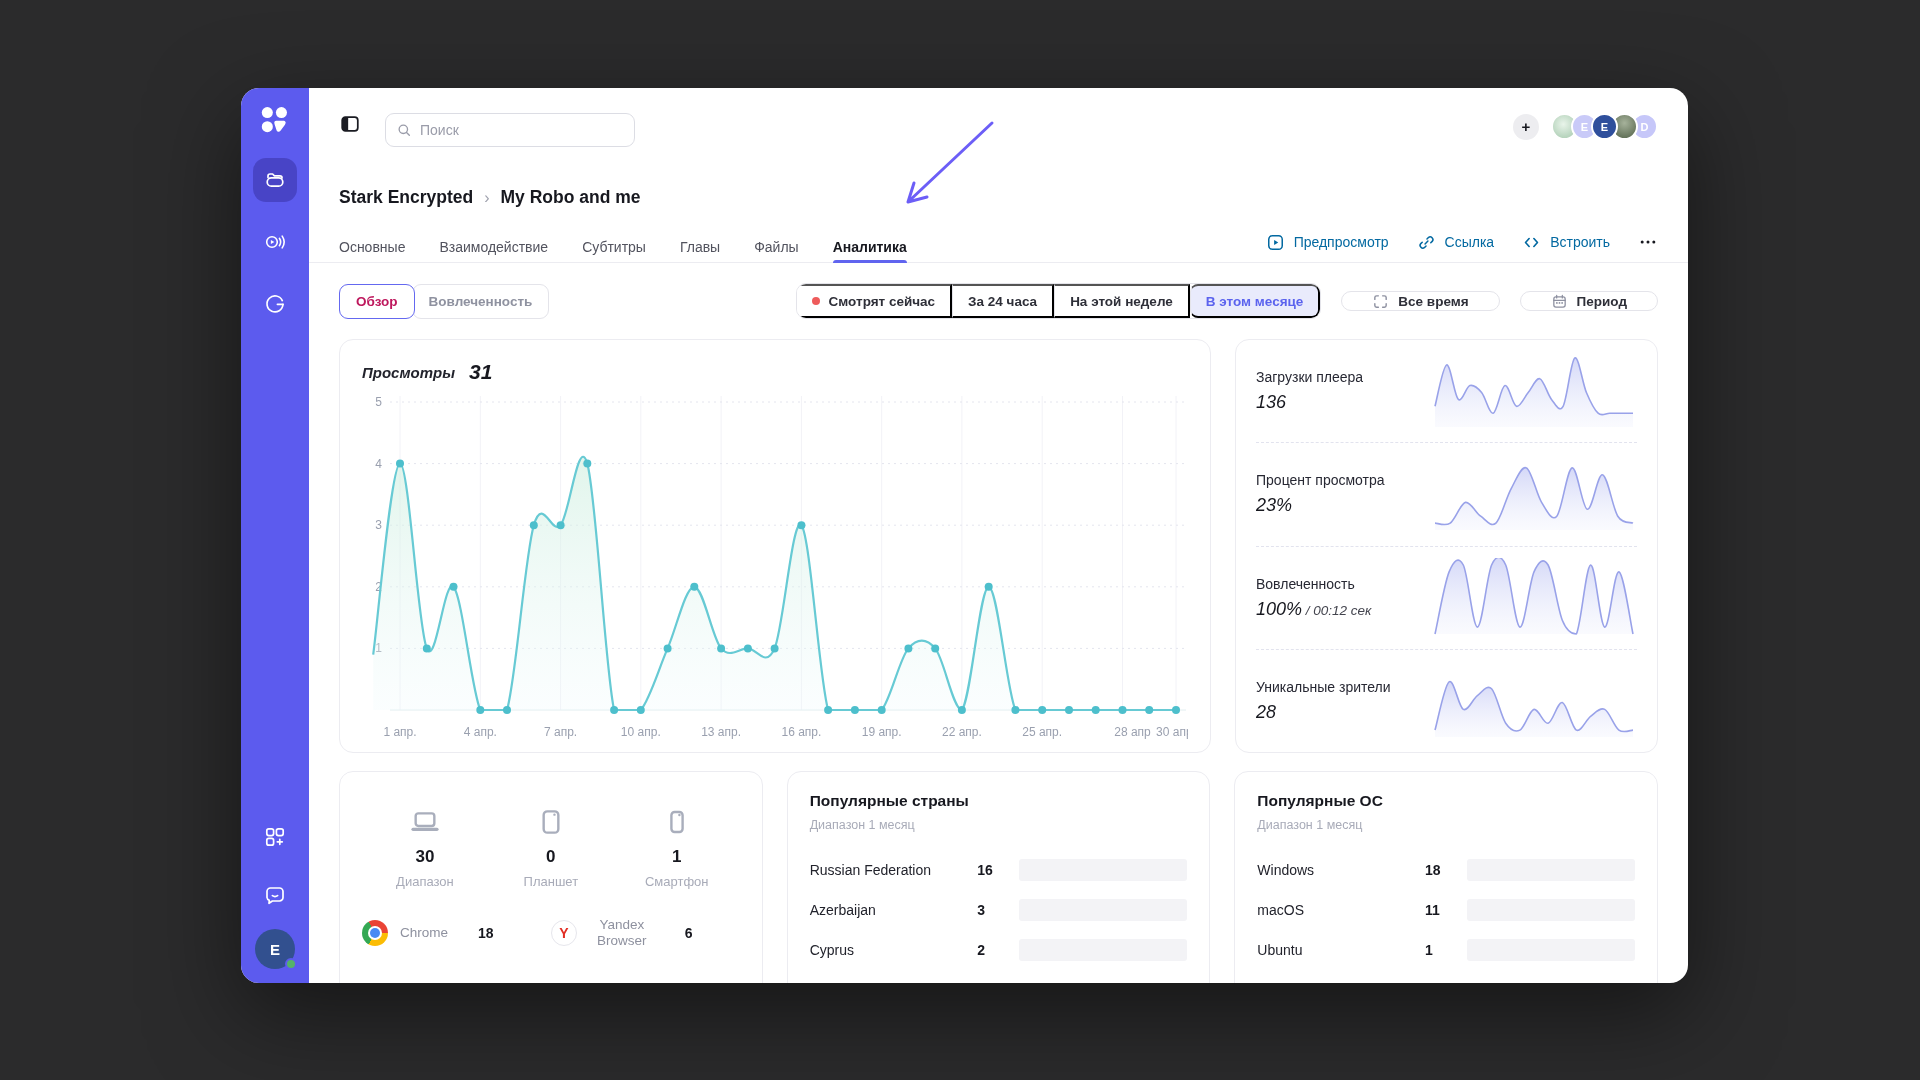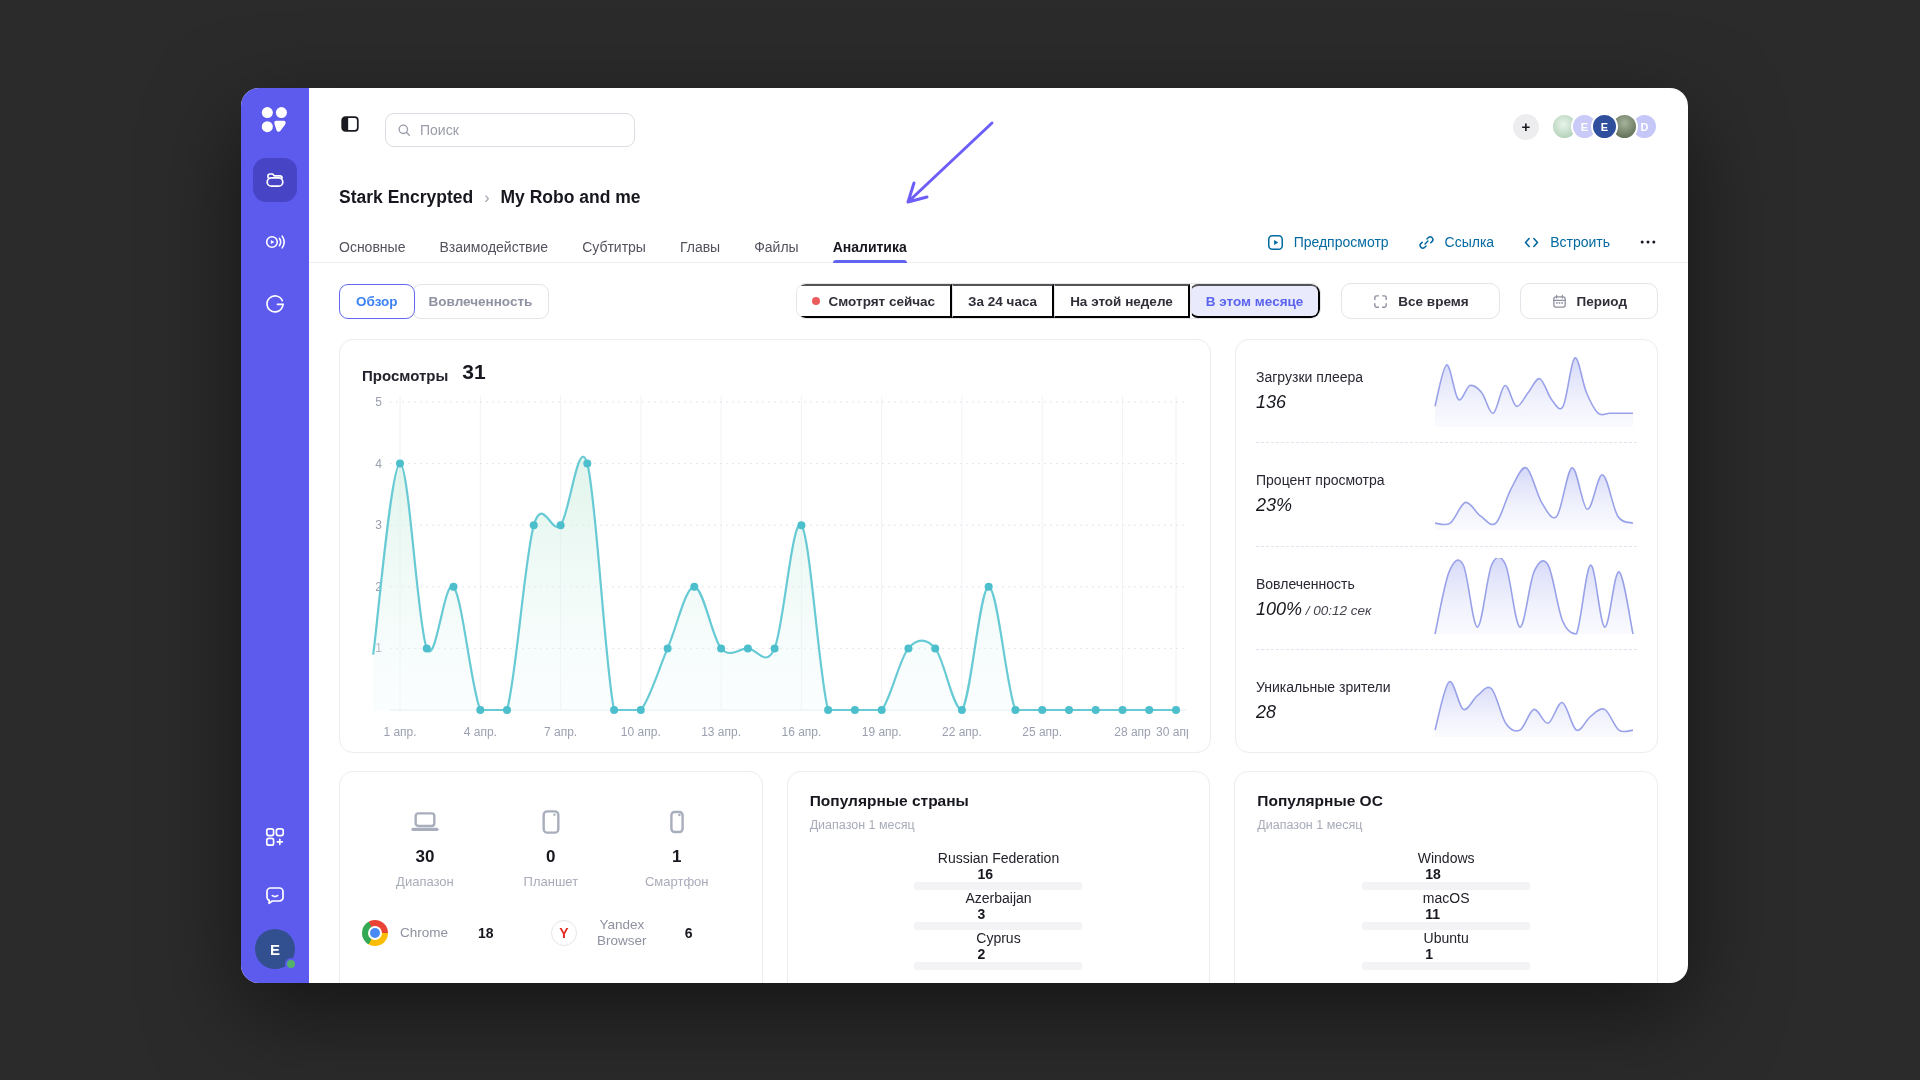--- a/index.html
+++ b/index.html
@@ -84,38 +84,38 @@
   .act-btn svg { width:19px; height:19px; }
   .more-btn { background:none; border:none; cursor:pointer; color:#17181f; display:flex; }
   .more-btn svg { width:20px; height:20px; }
   
   .filterbar { padding:0 30px; margin-top:20px; display:flex; align-items:center; }
   .toggle-group { display:flex; }
   .tg-btn {
     height:35px; padding:0 16px; border-radius:9px; background:#fff; font-size:13.5px; font-weight:600;
     display:flex; align-items:center; cursor:pointer; font-family:inherit;
   }
-  .tg-btn.on  { border:1.5px solid #6468f0; color:#3b82f6; z-index:2; }
+  .tg-btn.on  { border:1.5px solid #6468f0; color:#be185d; z-index:2; }
   .tg-btn.off { border:1.5px solid #e4e4ea; color:#8f92a0; margin-left:-3px; }
   .filter-right { margin-left:auto; display:flex; align-items:center; gap:20px; }
   .segmented { display:flex; border:1.5px solid #e4e4ea; border-radius:10px; overflow:hidden; height:36px; background:#fff; }
   .seg { display:flex; align-items:center; padding:0 15px; font-size:13.5px; font-weight:600; color:#2e2f38; cursor:pointer; border-left:1.5px solid #e4e4ea; background:#fff; font-family:inherit; }
   .seg:first-child { border-left:none; }
   .seg .dot { width:8px; height:8px; border-radius:50%; background:#ee5b5b; margin-right:9px; }
   .seg.active { background:#e9ebfc; color:#5b63ee; border-radius:8px; }
   .ghost-btn {
-    height:36px; border:1.5px solid #e4e4ea; border-radius:10px; background:#fff; padding:0 30px;
+    height:20px; border:1.5px solid #e4e4ea; border-radius:10px; background:#fff; padding:0 30px;
     display:flex; align-items:center; gap:9px; font-size:13.5px; font-weight:600; color:#2e2f38; cursor:pointer; font-family:inherit;
   }
   .ghost-btn svg { width:17px; height:17px; color:#8d90a0; }
   
   .grid-main { margin:20px 30px 0; display:grid; grid-template-columns:872px 1fr; gap:24px; height:443px; }
   .card { border:1px solid #ececf1; border-radius:14px; background:#fff; }
   .chart-card { padding:20px 22px 0; }
-  .chart-title-row { display:flex; align-items:flex-end; gap:14px; }
+  .chart-title-row { display:flex; align-items:center; gap:14px;font-style:italic; }
   .chart-title { font-size:15px; font-weight:700; color:#22232c; }
   .chart-total { font-size:21px; font-weight:700; color:#17181f; }
   
   .stats-panel { padding:0 20px; display:flex; flex-direction:column; }
   .stat-row { flex:1; display:flex; align-items:center; justify-content:space-between; border-bottom:1px dashed #e2e3ee; }
   .stat-row:last-child { border-bottom:none; }
   .stat-label { font-size:14px; color:#272833; }
   .stat-value { font-size:18px; color:#17181f; margin-top:7px; font-weight:500;font-style:italic; }
   .stat-value .suffix { font-size:13.5px; color:#43444e; font-weight:500; }
   
@@ -132,21 +132,21 @@
   .browser-val { font-size:14px; font-weight:700; margin-left:30px; }
   .chrome { width:26px; height:26px; border-radius:50%; position:relative; flex-shrink:0;
     background:conic-gradient(from -30deg,#ea4335 0 120deg,#fbbc05 120deg 240deg,#34a853 240deg 360deg); }
   .chrome::before { content:""; position:absolute; inset:6px; background:#fff; border-radius:50%; }
   .chrome::after  { content:""; position:absolute; inset:8px; background:#4a8af4; border-radius:50%; }
   .yandex { width:26px; height:26px; border-radius:50%; background:#fff; border:1px solid #e6e6ec;
     color:#e22e24; font-weight:800; font-size:14px; display:flex; align-items:center; justify-content:center; flex-shrink:0; }
   .rank-title { font-size:15.5px; font-weight:700; color:#17181f; }
   .rank-sub { font-size:12.5px; color:#a8abb8; margin-top:8px; }
   .rank-rows { margin-top:18px; }
-  .rank-row { display:flex; align-items:center; height:40px;flex-direction:column; }
+  .rank-row { display:flex; align-items:center; height:40px; }
   .rank-name { flex:1; font-size:14px; color:#22232c; }
   .rank-val { width:30px; text-align:left; font-size:14px; font-weight:700; margin-right:12px; }
   .rank-track { width:168px; height:22px; background:#f3f3f6; border-radius:3px; overflow:hidden; }
   .rank-bar { height:100%; border-radius:3px; }
   .bar-purple { background:#8c6de9; }
   .bar-yellow { background:#f2b63e; }
   
   .annot { position:absolute; left:0; top:0; width:1920px; height:1080px; pointer-events:none; z-index:40; }
   text { font-family:"Liberation Sans","DejaVu Sans",sans-serif; }
 </style>

